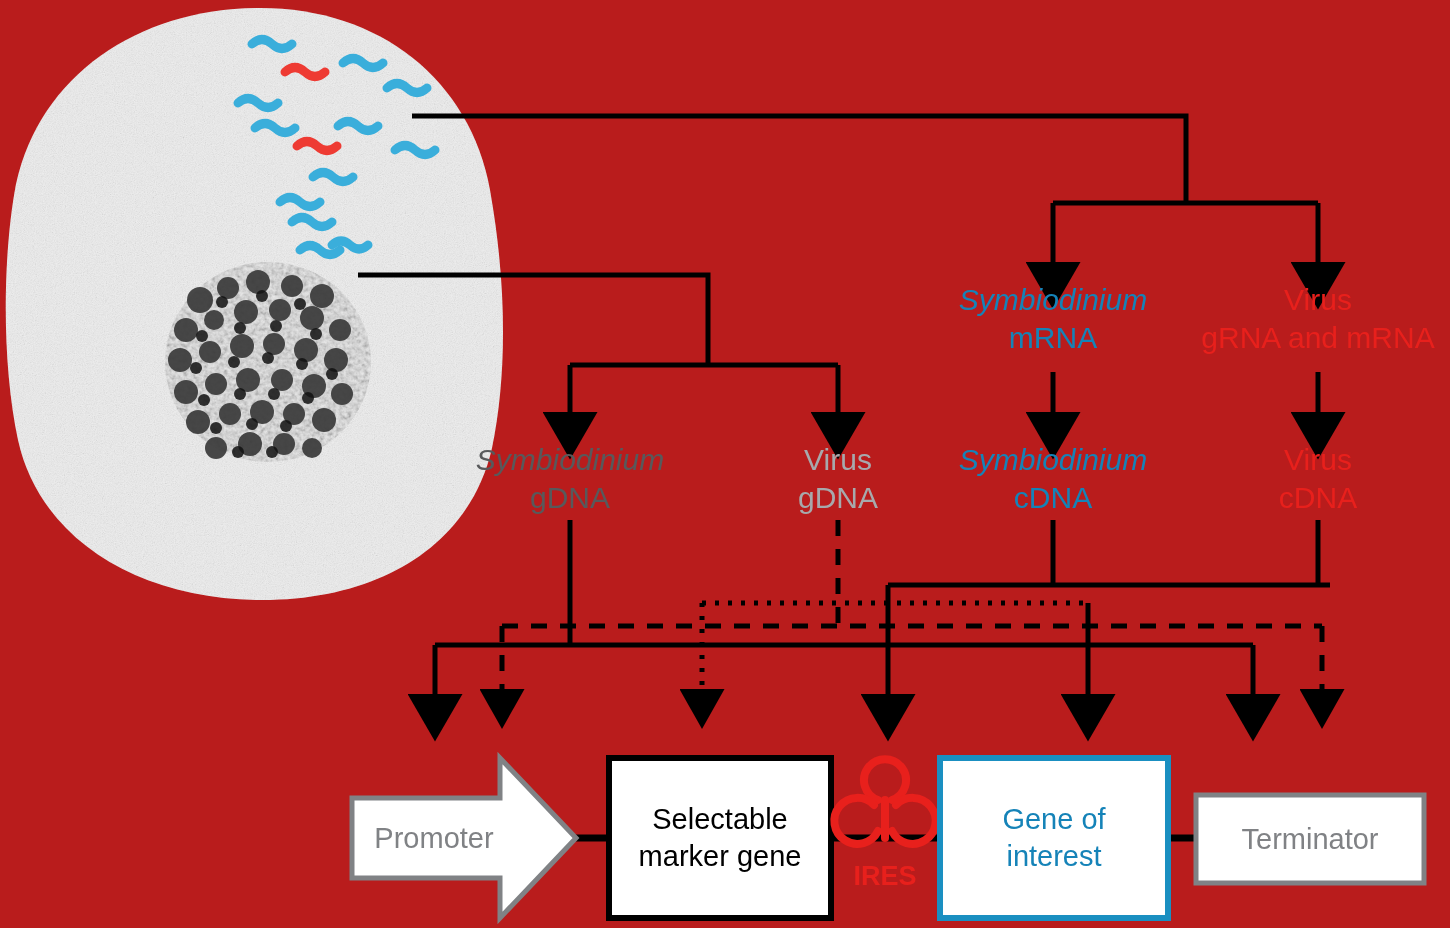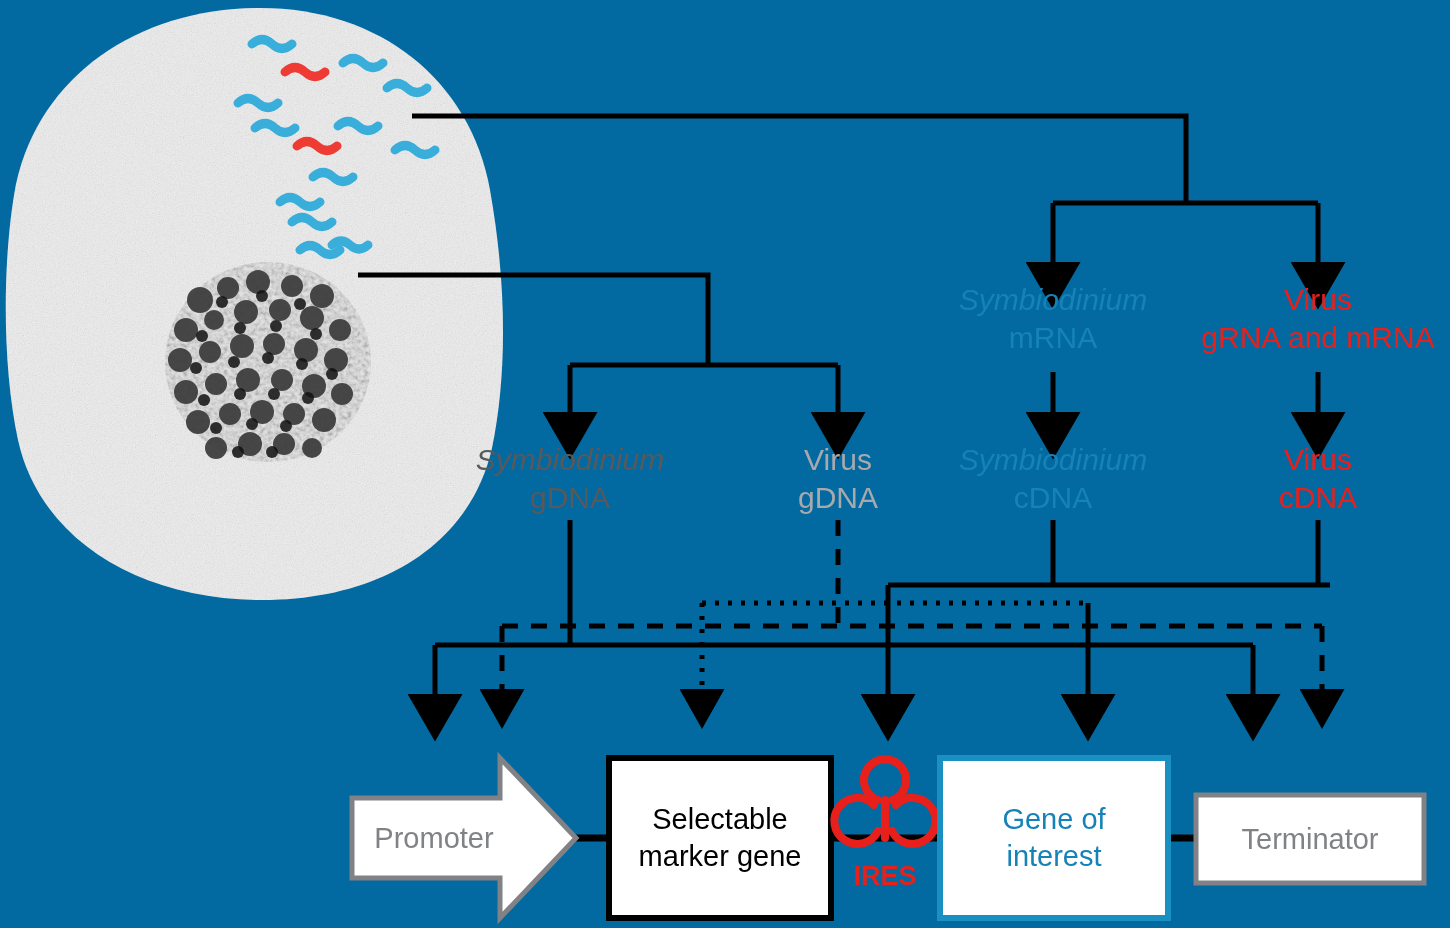--- a/index.html
+++ b/index.html
@@ -1,17 +1,17 @@
 <!DOCTYPE html>
 <html><head>
 <meta charset="utf-8">
 <style>
   html,body{margin:0;padding:0;background:#ffffff;}
   body{width:1450px;height:928px;overflow:hidden;font-family:"Liberation Sans",sans-serif;}
-  #stage{position:relative;width:1450px;height:928px;background:#0369a1;text-decoration:underline;}
+  #stage{position:relative;width:1450px;height:928px;background:#b91c1c;text-decoration:underline;}
   svg.diagram{position:absolute;left:0;top:0;width:1450px;height:928px;}
   .lbl{font-family:"Liberation Sans",sans-serif;font-size:30px;text-anchor:middle;}
   .lbl.it{font-style:italic;}
   .boxtext{font-family:"Liberation Sans",sans-serif;font-size:29px;text-anchor:middle;}
   .irestext{font-family:"Liberation Sans",sans-serif;font-size:27px;text-anchor:middle;font-weight:bold;}
 </style>
 </head>
 <body>
 
 <div id="stage">

